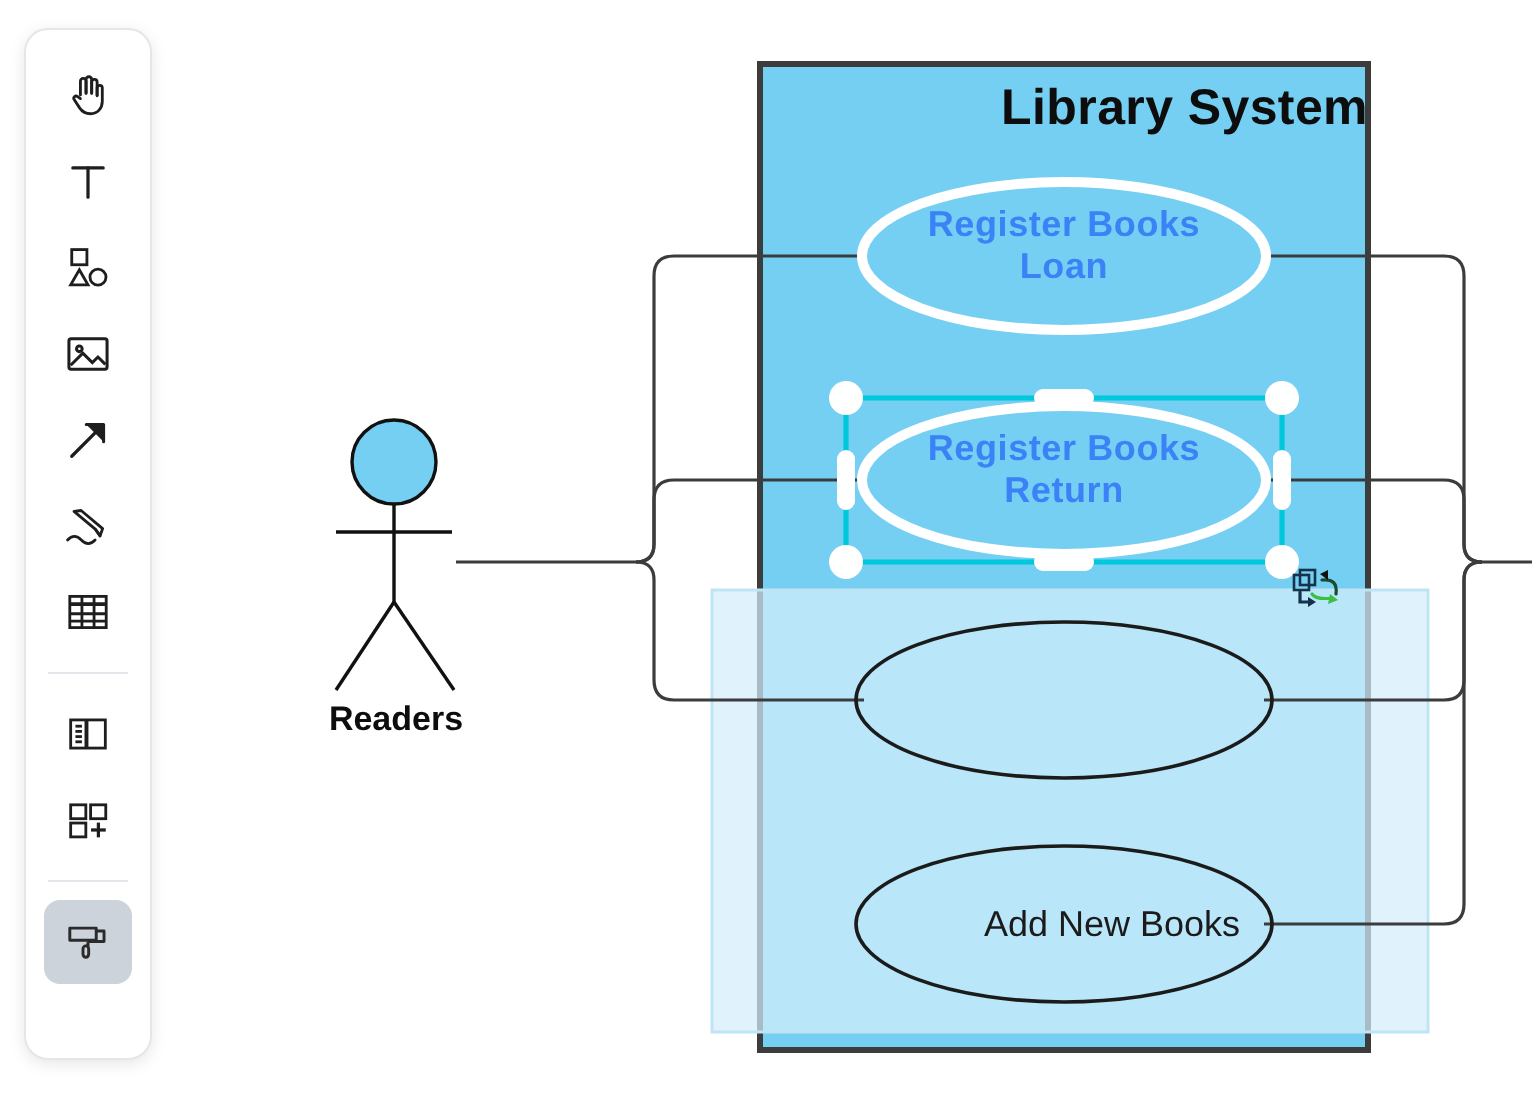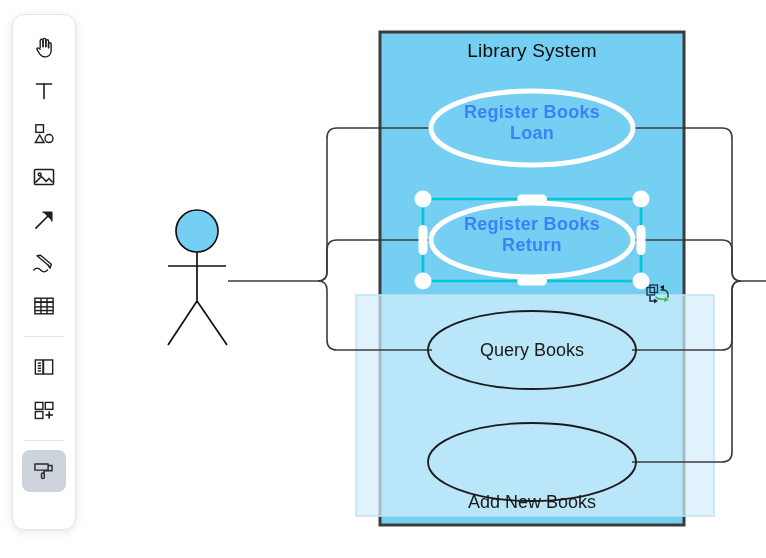--- a/index.html
+++ b/index.html
@@ -66,38 +66,39 @@
   
   .lbl {
     position: absolute;
     text-align: center;
     line-height: 1.18;
     white-space: pre;
     pointer-events: none;
   }
   #sys-title {
     left: 380px; top: 40px; width: 304px;
-    font-size: 19px; font-weight: normal; color: #0d0d0d;
+    font-size: 25px; font-weight: bold; color: #0d0d0d;
     letter-spacing: .2px;
+    text-align: right;
   }
   #actor-label {
     left: 130px; top: 350px; width: 136px;
     font-size: 17px; font-weight: bold; color: #0d0d0d;
   }
   .uc-text-white {
     font-size: 18px; font-weight: bold; color: #3b82f6;
     letter-spacing: .3px;
   }
   .uc-text-dark {
     font-size: 18px; font-weight: normal; color: #1b1b1b;
   }
   #uc1-text { left: 432px; top: 102px; width: 200px; }
   #uc2-text { left: 432px; top: 214px; width: 200px; }
   #uc3-text { left: 432px; top: 340px; width: 200px; }
-  #uc4-text { left: 432px; top: 452px; width: 200px; margin-top: 40px; }
+  #uc4-text { left: 456px; top: 452px; width: 200px; }
 </style>
 </head>
 <body>
 
 <div id="app">
 
   <div id="canvas">
     <svg width="766" height="558" viewBox="0 0 766 558">
 
       <rect x="380" y="32" width="304" height="493" fill="#74cff2" stroke="#3c3c3c" stroke-width="3"></rect>
@@ -170,28 +171,28 @@
           <path d="M 666 299 q -8 1 -10 -2" stroke="#3cbf44"></path>
           <path d="M 669 300 l -5 2 l 1 -5 z" fill="#3cbf44" stroke="none"></path>
           <path d="M 650 296 l 0 5 l 5 0" stroke="#16324a"></path>
           <path d="M 654 298.5 l 4 2.5 l -4 2.5 z" fill="#16324a" stroke="none"></path>
         </g>
       </g>
     </svg>
 
     <div class="lbl" id="sys-title">Library System</div>
 
+    <div class="lbl" id="actor-label">Readers</div>
 
     <div class="lbl uc-text-white" id="uc1-text">Register Books
 Loan</div>
 
     <div class="lbl uc-text-white" id="uc2-text">Register Books
 Return</div>
 
-    <div class="lbl uc-text-dark" id="uc3-text">Query Books</div>
 
     <div class="lbl uc-text-dark" id="uc4-text">Add New Books</div>
   </div>
 
   <div id="toolbar">
 
     <div class="tool" title="Hand">
       <span>
         <svg width="26" height="26" viewBox="0 0 24 24" fill="none" stroke="#1e1e1e" stroke-width="1.3" stroke-linecap="round" stroke-linejoin="round">
           <path d="M8.5 11.5V5.2a1.3 1.3 0 0 1 2.6 0v5.6"></path>

